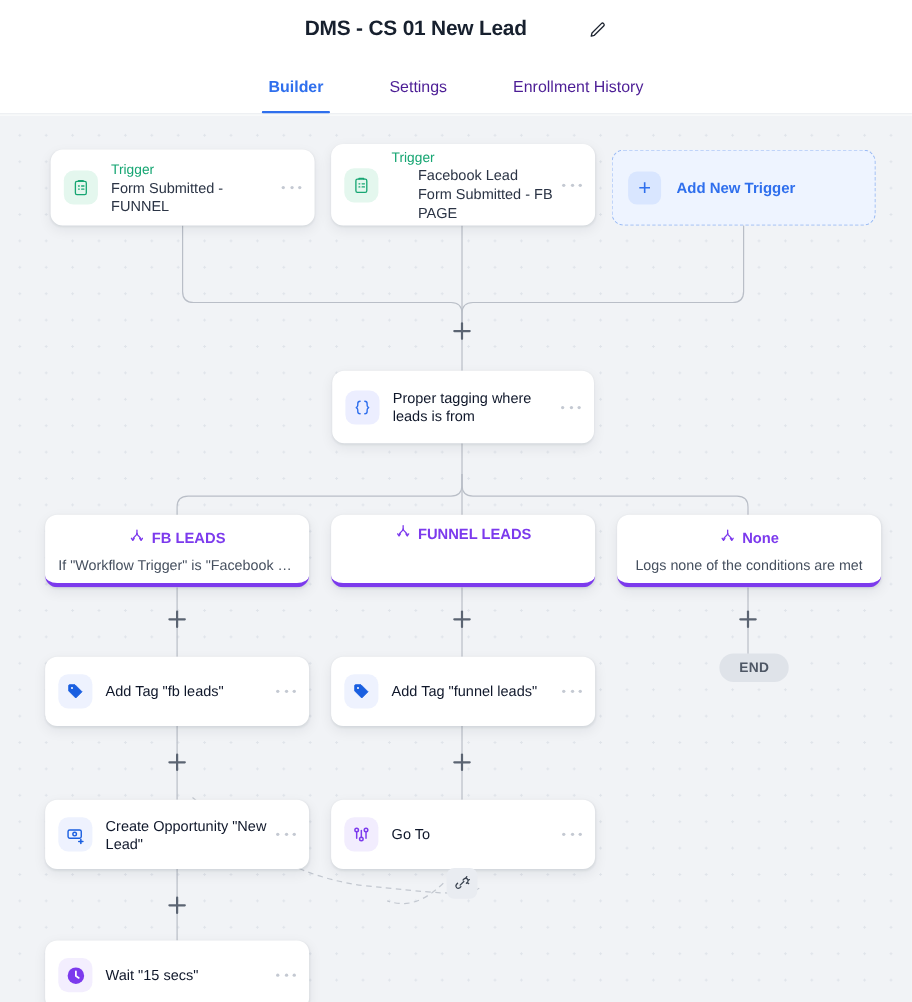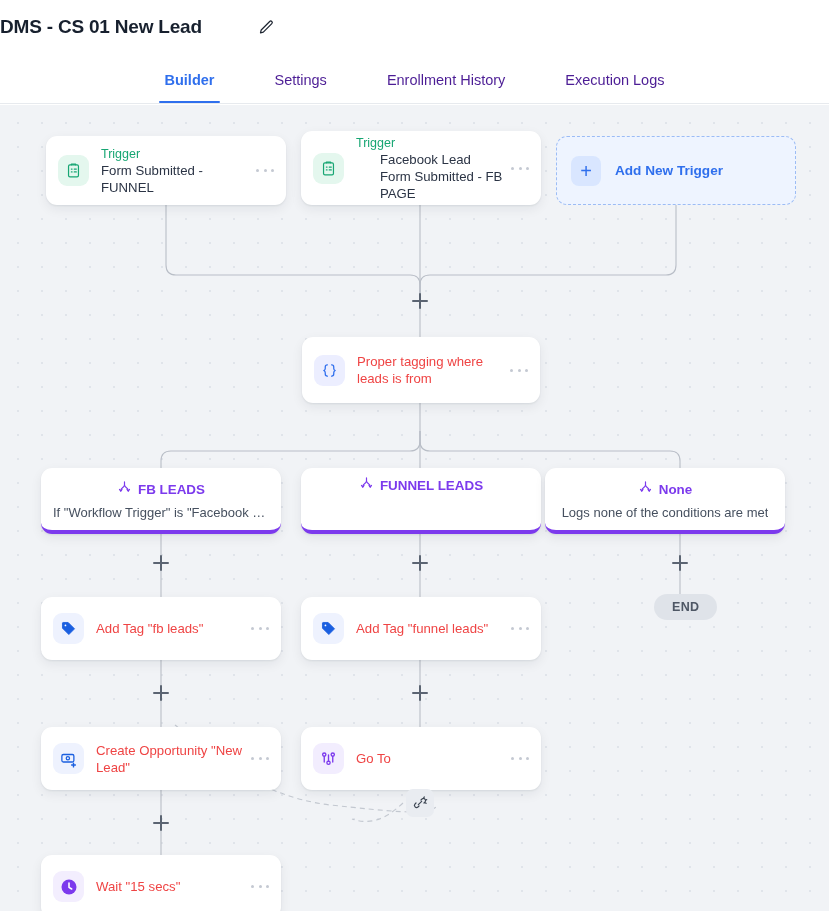--- a/index.html
+++ b/index.html
@@ -7,21 +7,21 @@
     width: 829px; height: 911px;
     font-family: "Liberation Sans", sans-serif;
     background: #ffffff;
     overflow: hidden;
   }
   #app { position: relative; width: 829px; height: 911px; }
 
   
   .header {
     height: 54px; background: #ffffff;
-    display: flex; align-items: center; justify-content: flex-start;
+    display: flex; align-items: center; justify-content: center;
     position: relative; z-index: 5; gap: 44px;
   }
   .header-title {
     font-size: 19px; font-weight: 700; color: #17202e; letter-spacing: -0.2px;
   }
   .edit-icon { margin-left: 12px; display: inline-flex; align-items: center; cursor: pointer; }
 
   
   .tabbar {
     height: 50px; background: #ffffff;
@@ -56,21 +56,21 @@
     box-shadow: 0 1px 2px rgba(18,25,38,0.07), 0 4px 12px rgba(18,25,38,0.07);
     display: flex; align-items: center; padding: 0 12px; cursor: pointer; justify-content: flex-end;
   }
   .node-icon {
     width: 31px; height: 31px; border-radius: 9px; flex: 0 0 31px;
     display: flex; align-items: center; justify-content: center; margin-right: 12px;
   }
   .node-body { flex: 1 1 auto; min-width: 0; padding-right: 6px; }
   .node-kicker { font-size: 12.5px; color: #17a673; line-height: 16px; }
   .node-label { font-size: 13.2px; color: #2b3445; line-height: 17px; }
-  .node-title-only { font-size: 13.2px; color: #ef4444; line-height: 17px; }
+  .node-title-only { font-size: 13.2px; color: #0f172a; line-height: 17px; }
   .dots {
     flex: 0 0 auto; width: 18px; height: 14px;
     display: flex; align-items: center; justify-content: space-between;
     cursor: pointer;
   }
   .dots i { width: 3px; height: 3px; border-radius: 50%; background: #c4c9d2; display:block; }
 
   
   .ic-green { background: #e4f7ee; }
   .ic-indigo { background: #eceeff; }
@@ -146,23 +146,20 @@
 
   <div class="tabbar">
     <div class="tab active">
       <span>Builder</span>
     </div>
     <div class="tab">
       <span>Settings</span>
     </div>
     <div class="tab">
       <span>Enrollment History</span>
-    </div>
-    <div class="tab">
-      <span>Execution Logs</span>
     </div>
   </div>
 
   <div class="canvas">
 
     <svg class="edges">
       <g fill="none" stroke="#b9bec7" stroke-width="1.1">
 
         <path d="M166,100 L166,160 Q166,170 176,170 L410,170 Q420,170 420,180 L420,190"></path>
 
@@ -286,21 +283,21 @@
               <path d="M12 8c0 4 6 4 6 9"></path>
             <path d="M4 15l2 3 2-3"></path>
               <path d="M16 15l2 3 2-3"></path>
           </svg>
         </span>
         <span class="branch-name">FUNNEL LEADS</span>
       </div>
       <div class="branch-desc">If "Workflow Trigger" is not "Faceboo…</div>
     </div>
 
-    <div class="branch" style="left:545px; top:363px; width:240px; height:66px;">
+    <div class="branch" style="left:561px; top:363px; width:240px; height:66px;">
       <div class="branch-head">
         <span>
           <svg width="15" height="15" viewBox="0 0 24 24" fill="none" stroke="#7c3aed" stroke-width="1.9" stroke-linecap="round" stroke-linejoin="round">
             <path d="M12 3v5"></path>
               <path d="M12 8c0 4-6 4-6 9"></path>
               <path d="M12 8c0 4 6 4 6 9"></path>
             <path d="M4 15l2 3 2-3"></path>
               <path d="M16 15l2 3 2-3"></path>
           </svg>
         </span>

